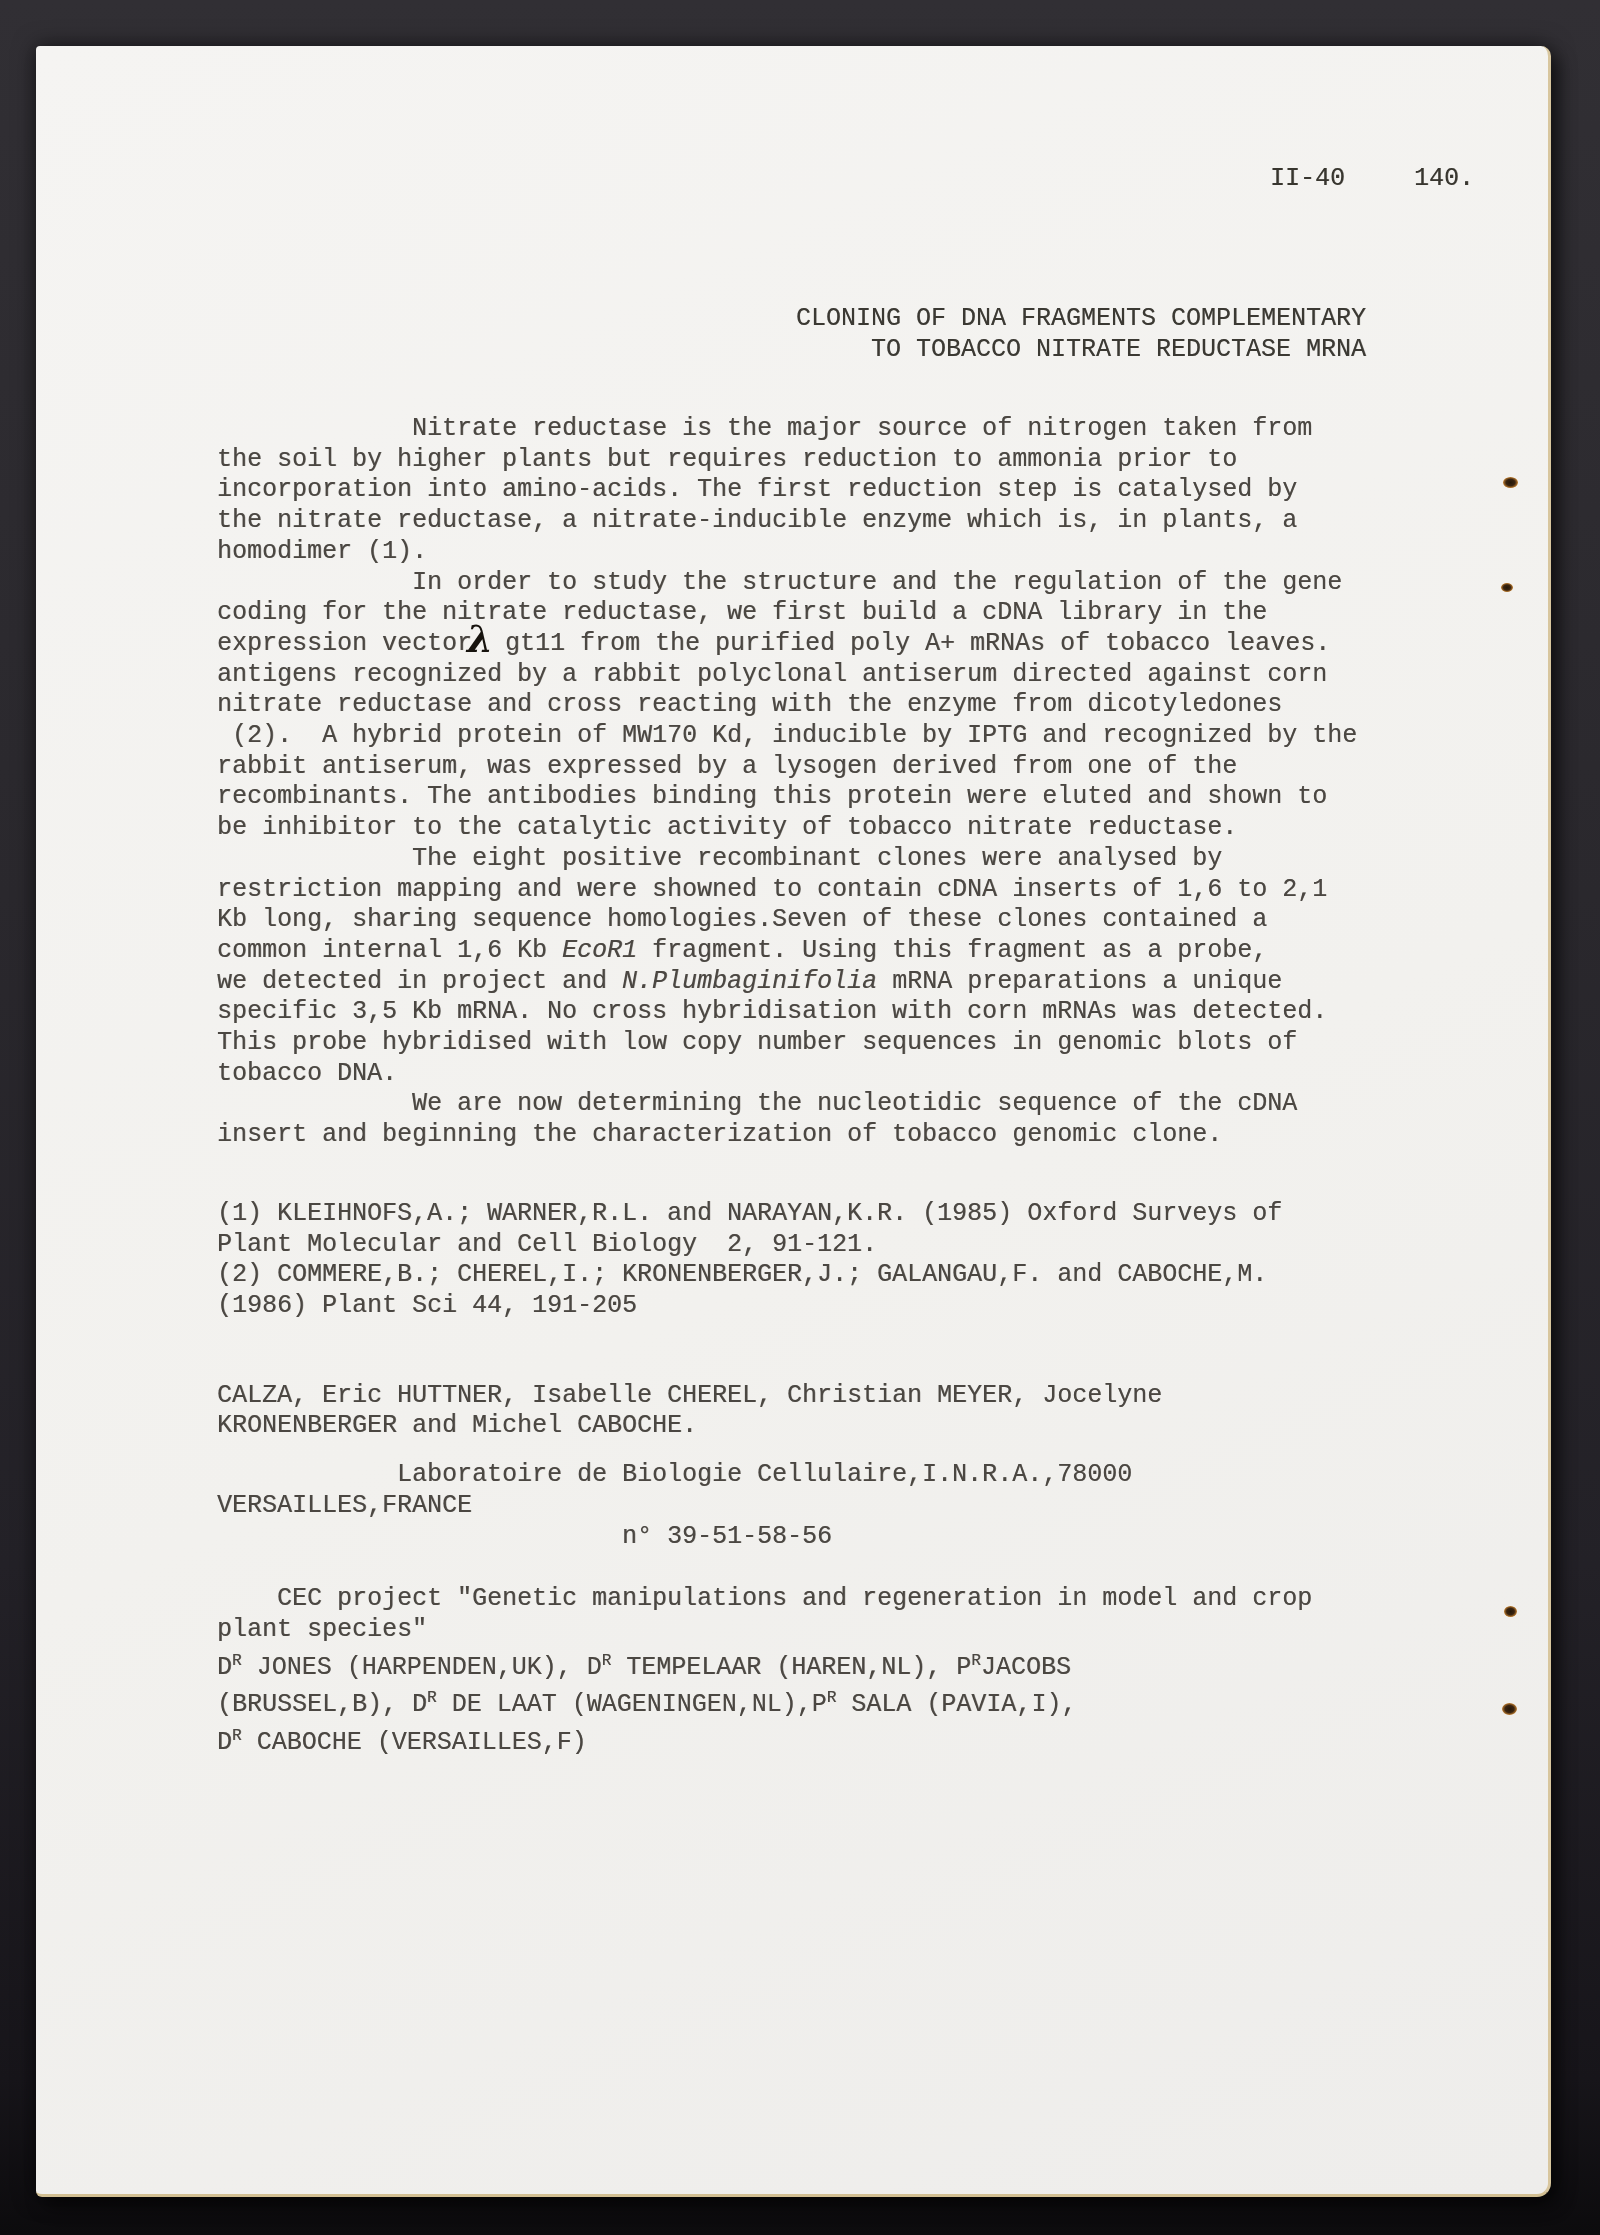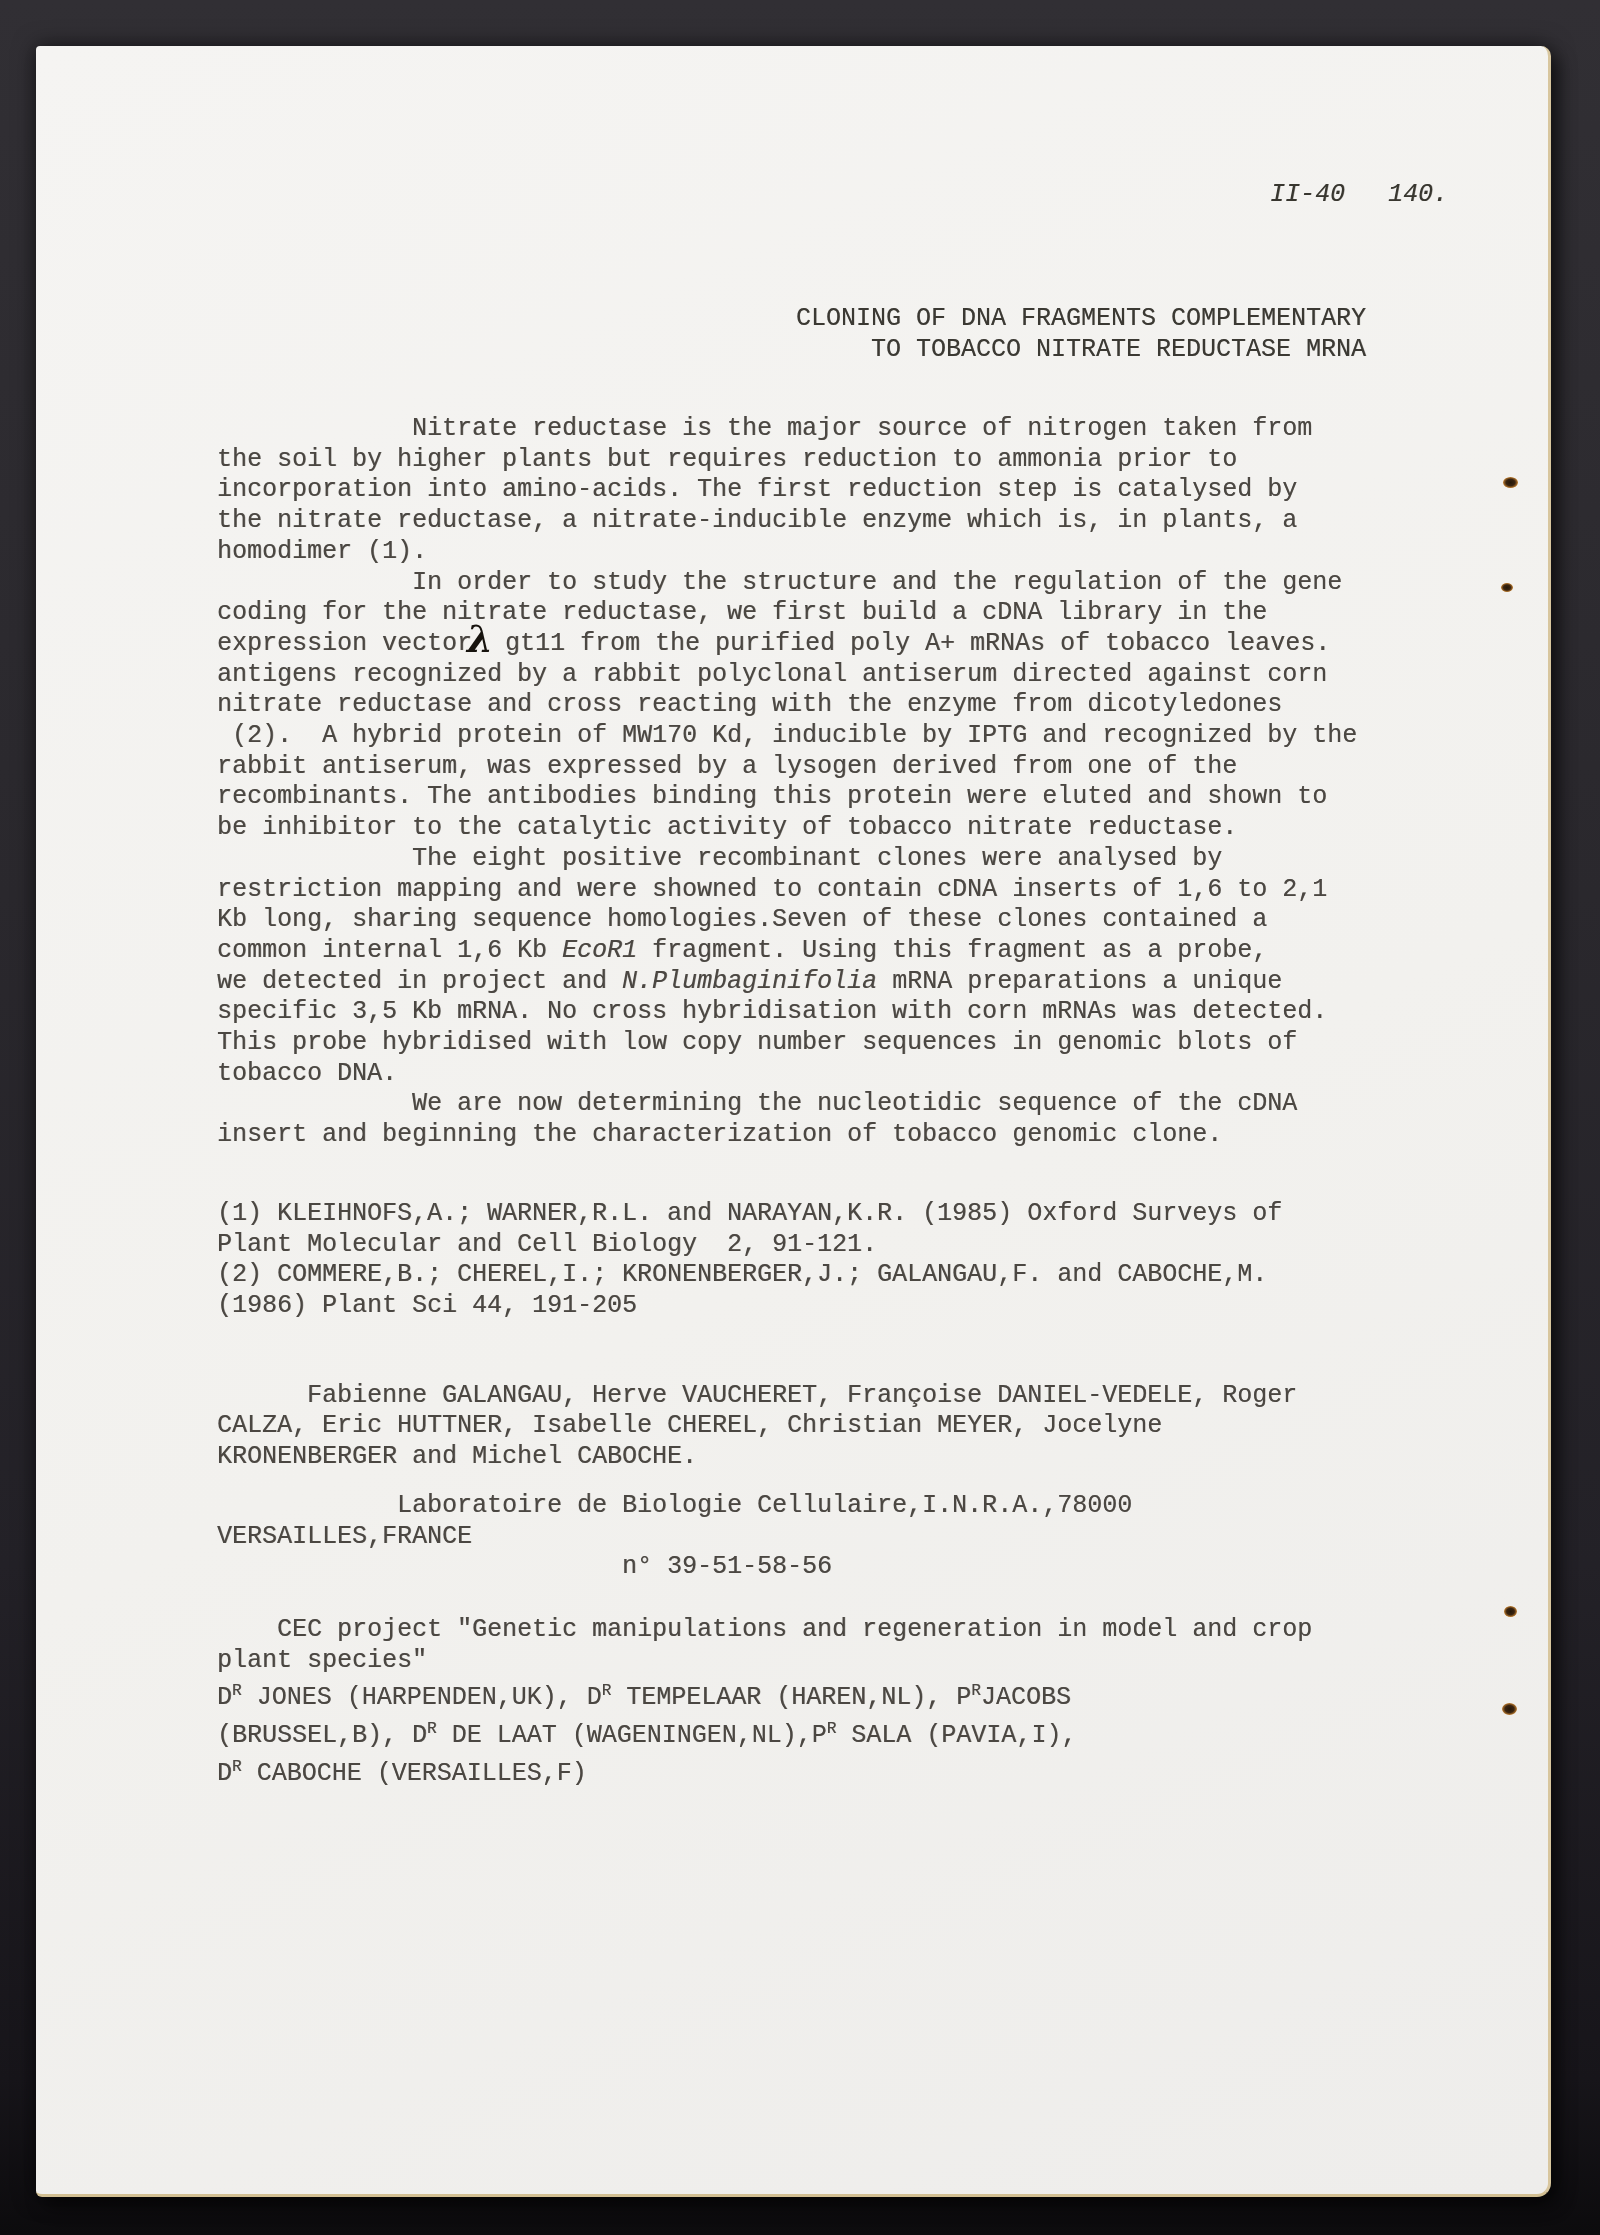--- a/index.html
+++ b/index.html
@@ -19,24 +19,23 @@
     border-radius: 4px 10px 14px 6px;
     box-shadow: 0 0 22px rgba(0,0,0,0.55), 8px 10px 18px rgba(0,0,0,0.45);
   }
   .typescript {
     font-family: "Liberation Mono", "DejaVu Sans Mono", monospace;
     font-size: 25px;
     color: #4b4742;
     text-shadow: 0.4px 0.4px 0.5px rgba(70,66,60,0.55);
   }
   .page-header {
-    position: absolute; top: 134px; left: 1234px;
-    display: flex; gap: 43px;
+    position: absolute; top: 118px; left: 1234px;
+    display: flex; gap: 69px;
     color: #38362f;
-    font-style: italic;
   }
   .doc-title {
     position: absolute; top: 257px; left: 180px; width: 1150px;
     text-align: right;
     line-height: 31px;
     color: #3b3933;
   }
   .doc-blocks {
     position: absolute; top: 368px; left: 181px; width: 1200px;
     line-height: 30.7px;
@@ -110,21 +109,20 @@
         <div class="line"><span>             We are now determining the nucleotidic sequence of the cDNA</span></div>
         <div class="line"><span>insert and beginning the characterization of tobacco genomic clone.</span></div>
       </div>
       <div class="block block-references">
         <div class="line"><span>(1) KLEIHNOFS,A.; WARNER,R.L. and NARAYAN,K.R. (1985) Oxford Surveys of</span></div>
         <div class="line"><span>Plant Molecular and Cell Biology  2, 91-121.</span></div>
         <div class="line"><span>(2) COMMERE,B.; CHEREL,I.; KRONENBERGER,J.; GALANGAU,F. and CABOCHE,M.</span></div>
         <div class="line"><span>(1986) Plant Sci 44, 191-205</span></div>
       </div>
       <div class="block block-authors">
-        <div class="line"><span>      Fabienne GALANGAU, Herve VAUCHERET, Françoise DANIEL-VEDELE, Roger</span></div>
         <div class="line"><span>CALZA, Eric HUTTNER, Isabelle CHEREL, Christian MEYER, Jocelyne</span></div>
         <div class="line"><span>KRONENBERGER and Michel CABOCHE.</span></div>
       </div>
       <div class="block block-address">
         <div class="line"><span>            Laboratoire de Biologie Cellulaire,I.N.R.A.,78000</span></div>
         <div class="line"><span>VERSAILLES,FRANCE</span></div>
         <div class="line"><span>                           n° 39-51-58-56</span></div>
       </div>
       <div class="block block-cec-project">
         <div class="line"><span>    CEC project "Genetic manipulations and regeneration in model and crop</span></div>

